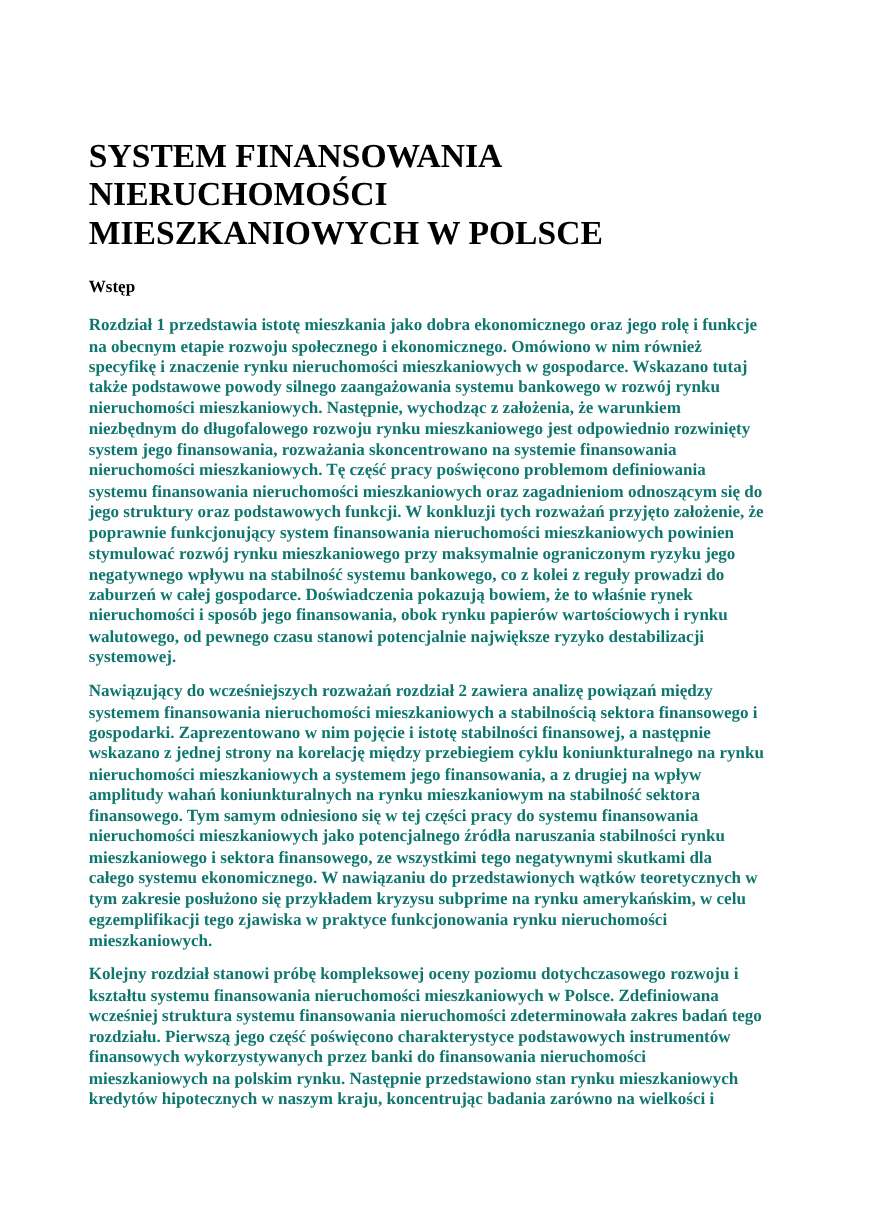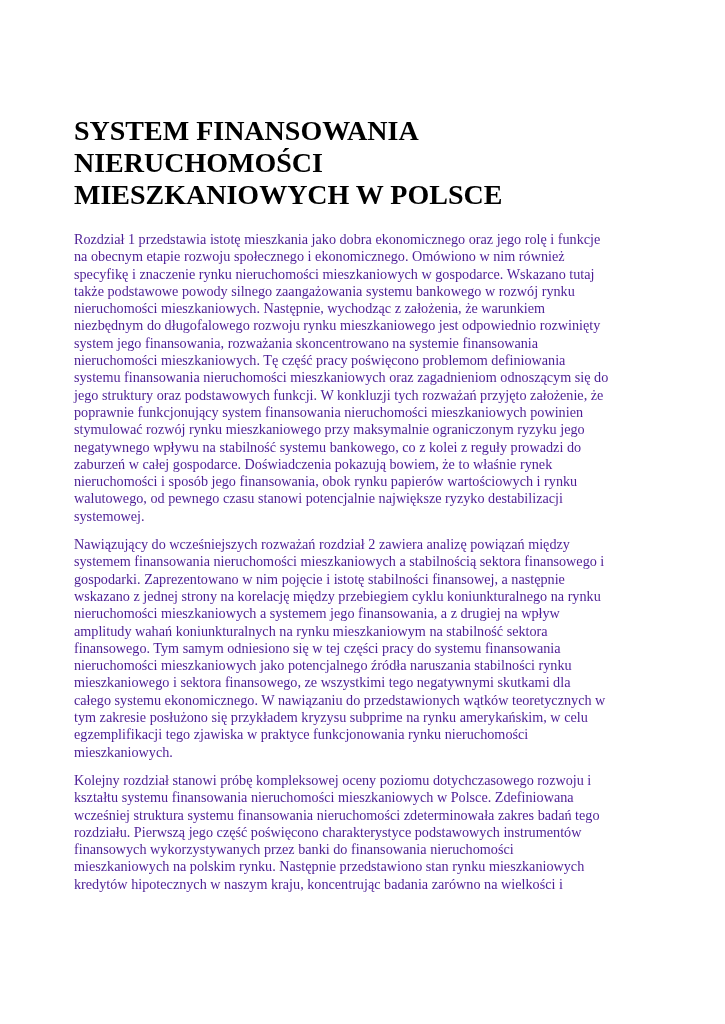--- a/index.html
+++ b/index.html
@@ -34,36 +34,37 @@
   .section-heading {
     margin: 0 0 15px 0;
     font-size: 14.2px;
     font-weight: bold;
     line-height: 17.3px;
     color: #000000;
   }
   .paragraph {
     margin: 0 0 11px 0;
     font-size: 14.2px;
-    font-weight: normal;
+    font-weight: bold;
     line-height: 17.3px;
     white-space: pre-line;
-    color: #4c1d95;
+    color: #0f766e;
     width: 620px;
   }
 </style>
 </head>
 <body>
 
 <div class="page">
   <div class="content">
     <h1 class="doc-title">SYSTEM FINANSOWANIA
 NIERUCHOMOŚCI
 MIESZKANIOWYCH W POLSCE</h1>
 
+    <h2 class="section-heading">Wstęp</h2>
 
     <p class="paragraph">Rozdział 1 przedstawia istotę mieszkania jako dobra ekonomicznego oraz jego rolę i funkcje
 na obecnym etapie rozwoju społecznego i ekonomicznego. Omówiono w nim również
 specyfikę i znaczenie rynku nieruchomości mieszkaniowych w gospodarce. Wskazano tutaj
 także podstawowe powody silnego zaangażowania systemu bankowego w rozwój rynku
 nieruchomości mieszkaniowych. Następnie, wychodząc z założenia, że warunkiem
 niezbędnym do długofalowego rozwoju rynku mieszkaniowego jest odpowiednio rozwinięty
 system jego finansowania, rozważania skoncentrowano na systemie finansowania
 nieruchomości mieszkaniowych. Tę część pracy poświęcono problemom definiowania
 systemu finansowania nieruchomości mieszkaniowych oraz zagadnieniom odnoszącym się do

